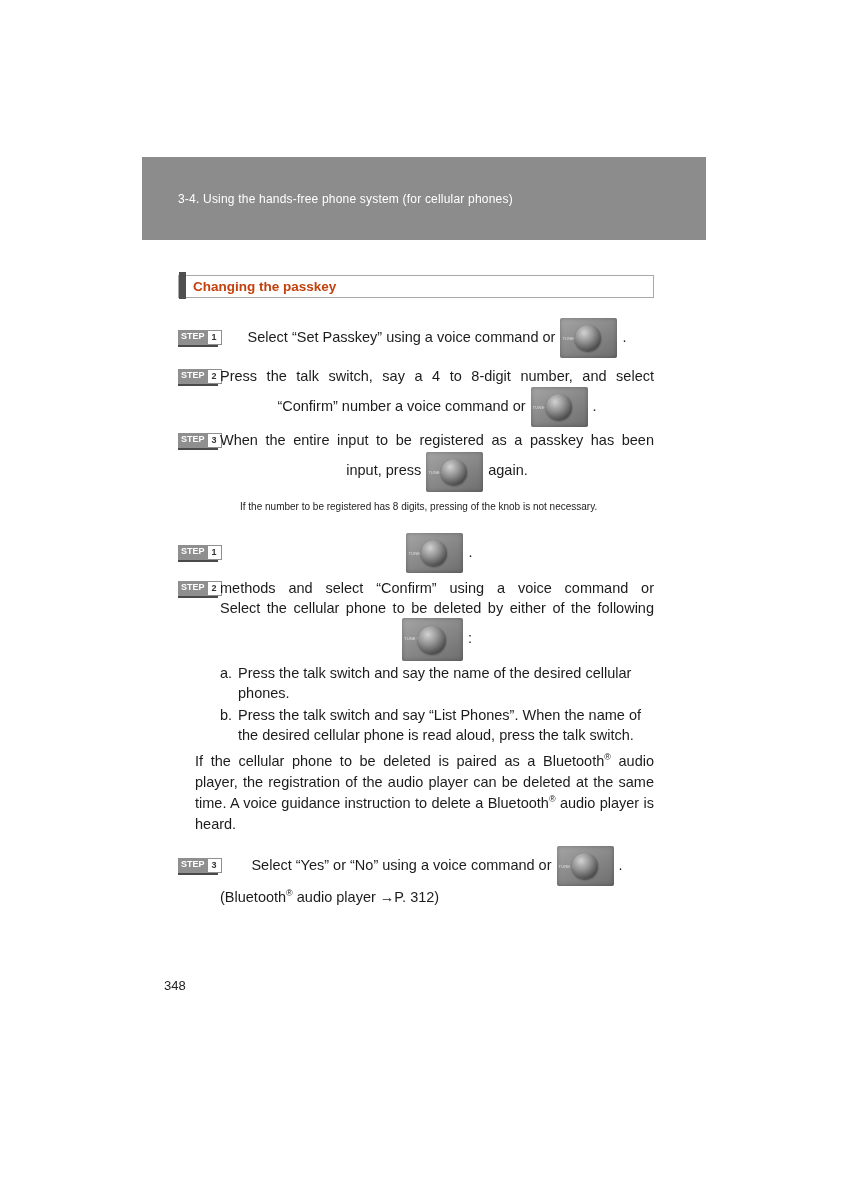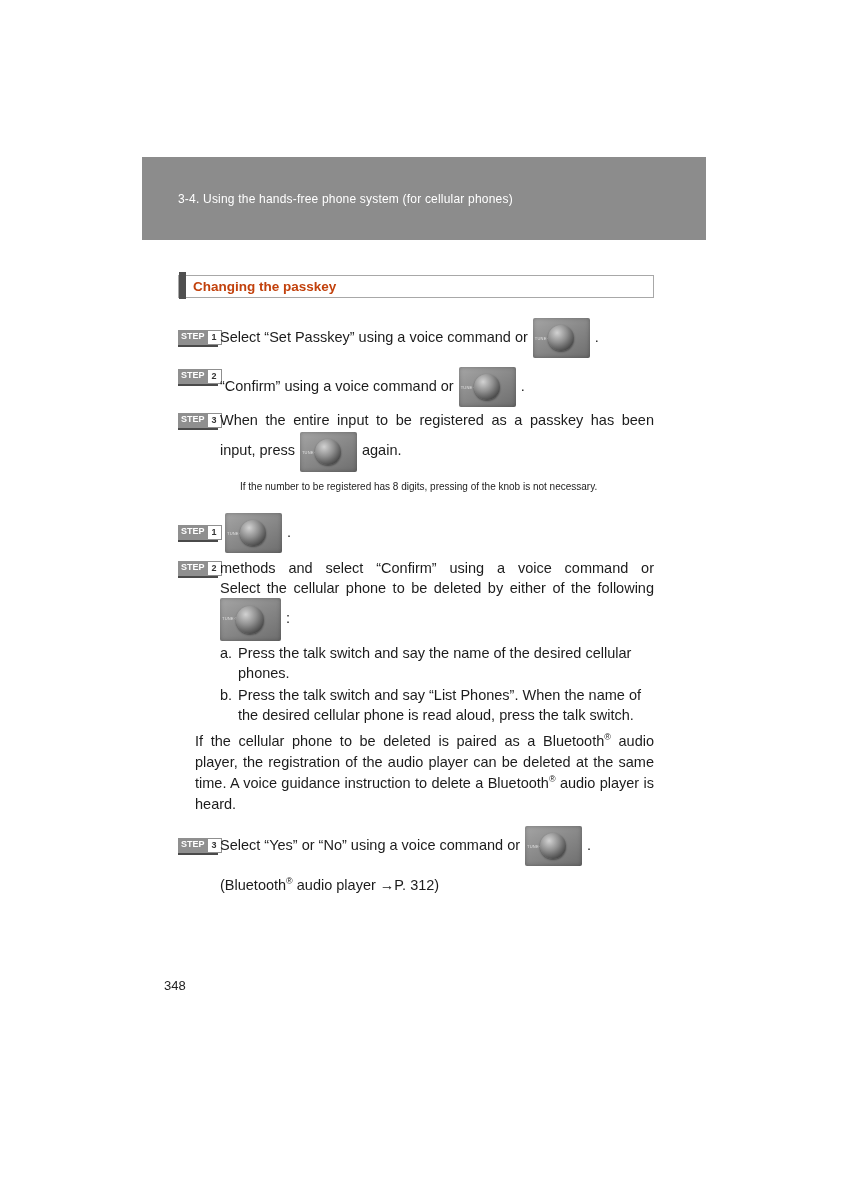--- a/index.html
+++ b/index.html
@@ -21,21 +21,21 @@
   .badge{
     flex:0 0 auto;width:40px;display:inline-flex;margin-right:2px;
     border-bottom:2px solid #4a4a4a;font-size:9px;font-weight:bold;line-height:11px;
   }
   .badge .w{background:#8f8f8f;color:#fff;padding:1px 3px;}
   .badge .n{border:1px solid #8f8f8f;border-left:none;color:#333;padding:1px 4px;background:#fff;}
   .badge.mid{margin-top:13px;}
   .badge.topline{margin-top:3px;}
 
   .step-body{flex:1 1 auto;font-size:14.5px;line-height:20px;color:#1c1c1c;}
-  .kline{display:block;line-height:40px;white-space:nowrap;}
+  .kline{display:block;line-height:40px;white-space:nowrap;text-align:center;}
   .just{text-align:justify;text-align-last:justify;}
 
   .knob{
     display:inline-block;width:57px;height:40px;border-radius:2px;margin:0 5px;
     background:linear-gradient(150deg,#a6a6a6 0%,#8b8b8b 45%,#6d6d6d 100%);
     position:relative;vertical-align:middle;box-shadow:inset 0 0 4px rgba(0,0,0,.3);
   }
   .knob::after{
     content:"";position:absolute;width:26px;height:26px;left:15px;top:7px;border-radius:50%;
     background:radial-gradient(circle at 35% 30%,#d2d2d2 0%,#8f8f8f 40%,#4c4c4c 75%,#333 100%);
@@ -47,21 +47,21 @@
 
   .note{margin:6px 0 0 62px;width:413px;font-size:10px;line-height:17px;color:#1c1c1c;}
 
   .list-item{display:flex;margin-top:2px;}
   .list-item .lab{flex:0 0 18px;}
   .list-item .txt{flex:1 1 auto;}
 
   .para{margin:6px 8px 0 17px;width:459px;font-size:14.5px;line-height:21px;text-align:justify;}
   sup{font-size:9px;vertical-align:super;line-height:0;}
 
-  .second-line{display:block;margin-top:8px;line-height:22px;}
+  .second-line{display:block;margin-top:0;line-height:22px;}
   .page-num{position:absolute;left:164px;top:978px;font-size:13px;color:#222;}
 
   .mt19{margin-top:19px;} .mt8{margin-top:8px;} .mt3{margin-top:3px;} .mt17{margin-top:17px;} .mt5{margin-top:5px;}
   .mt10{margin-top:10px;}
 </style>
 </head>
 <body>
 
 <div class="header-band">
   <div class="title">3-4. Using the hands-free phone system (for cellular phones)</div>
@@ -85,22 +85,23 @@
       </span>
     </div>
   </div>
 
   <div class="step-row mt8">
     <span class="badge topline">
       <span class="w">STEP</span>
         <span class="n">2</span>
     </span>
     <div class="step-body">
+      <span class="just" style="display:block;">Press the talk switch, say a 4 to 8-digit number, and select</span>
       <span class="kline">
-        <span>“Confirm” using a voice command or</span><span class="knob"><span class="kl">TUNE·SCROLL</span></span><span>.</span>
+        <span>“Confirm” number a voice command or</span><span class="knob"><span class="kl">TUNE·SCROLL</span></span><span>.</span>
       </span>
     </div>
   </div>
 
   <div class="step-row mt3">
     <span class="badge topline">
       <span class="w">STEP</span>
         <span class="n">3</span>
     </span>
     <div class="step-body">

